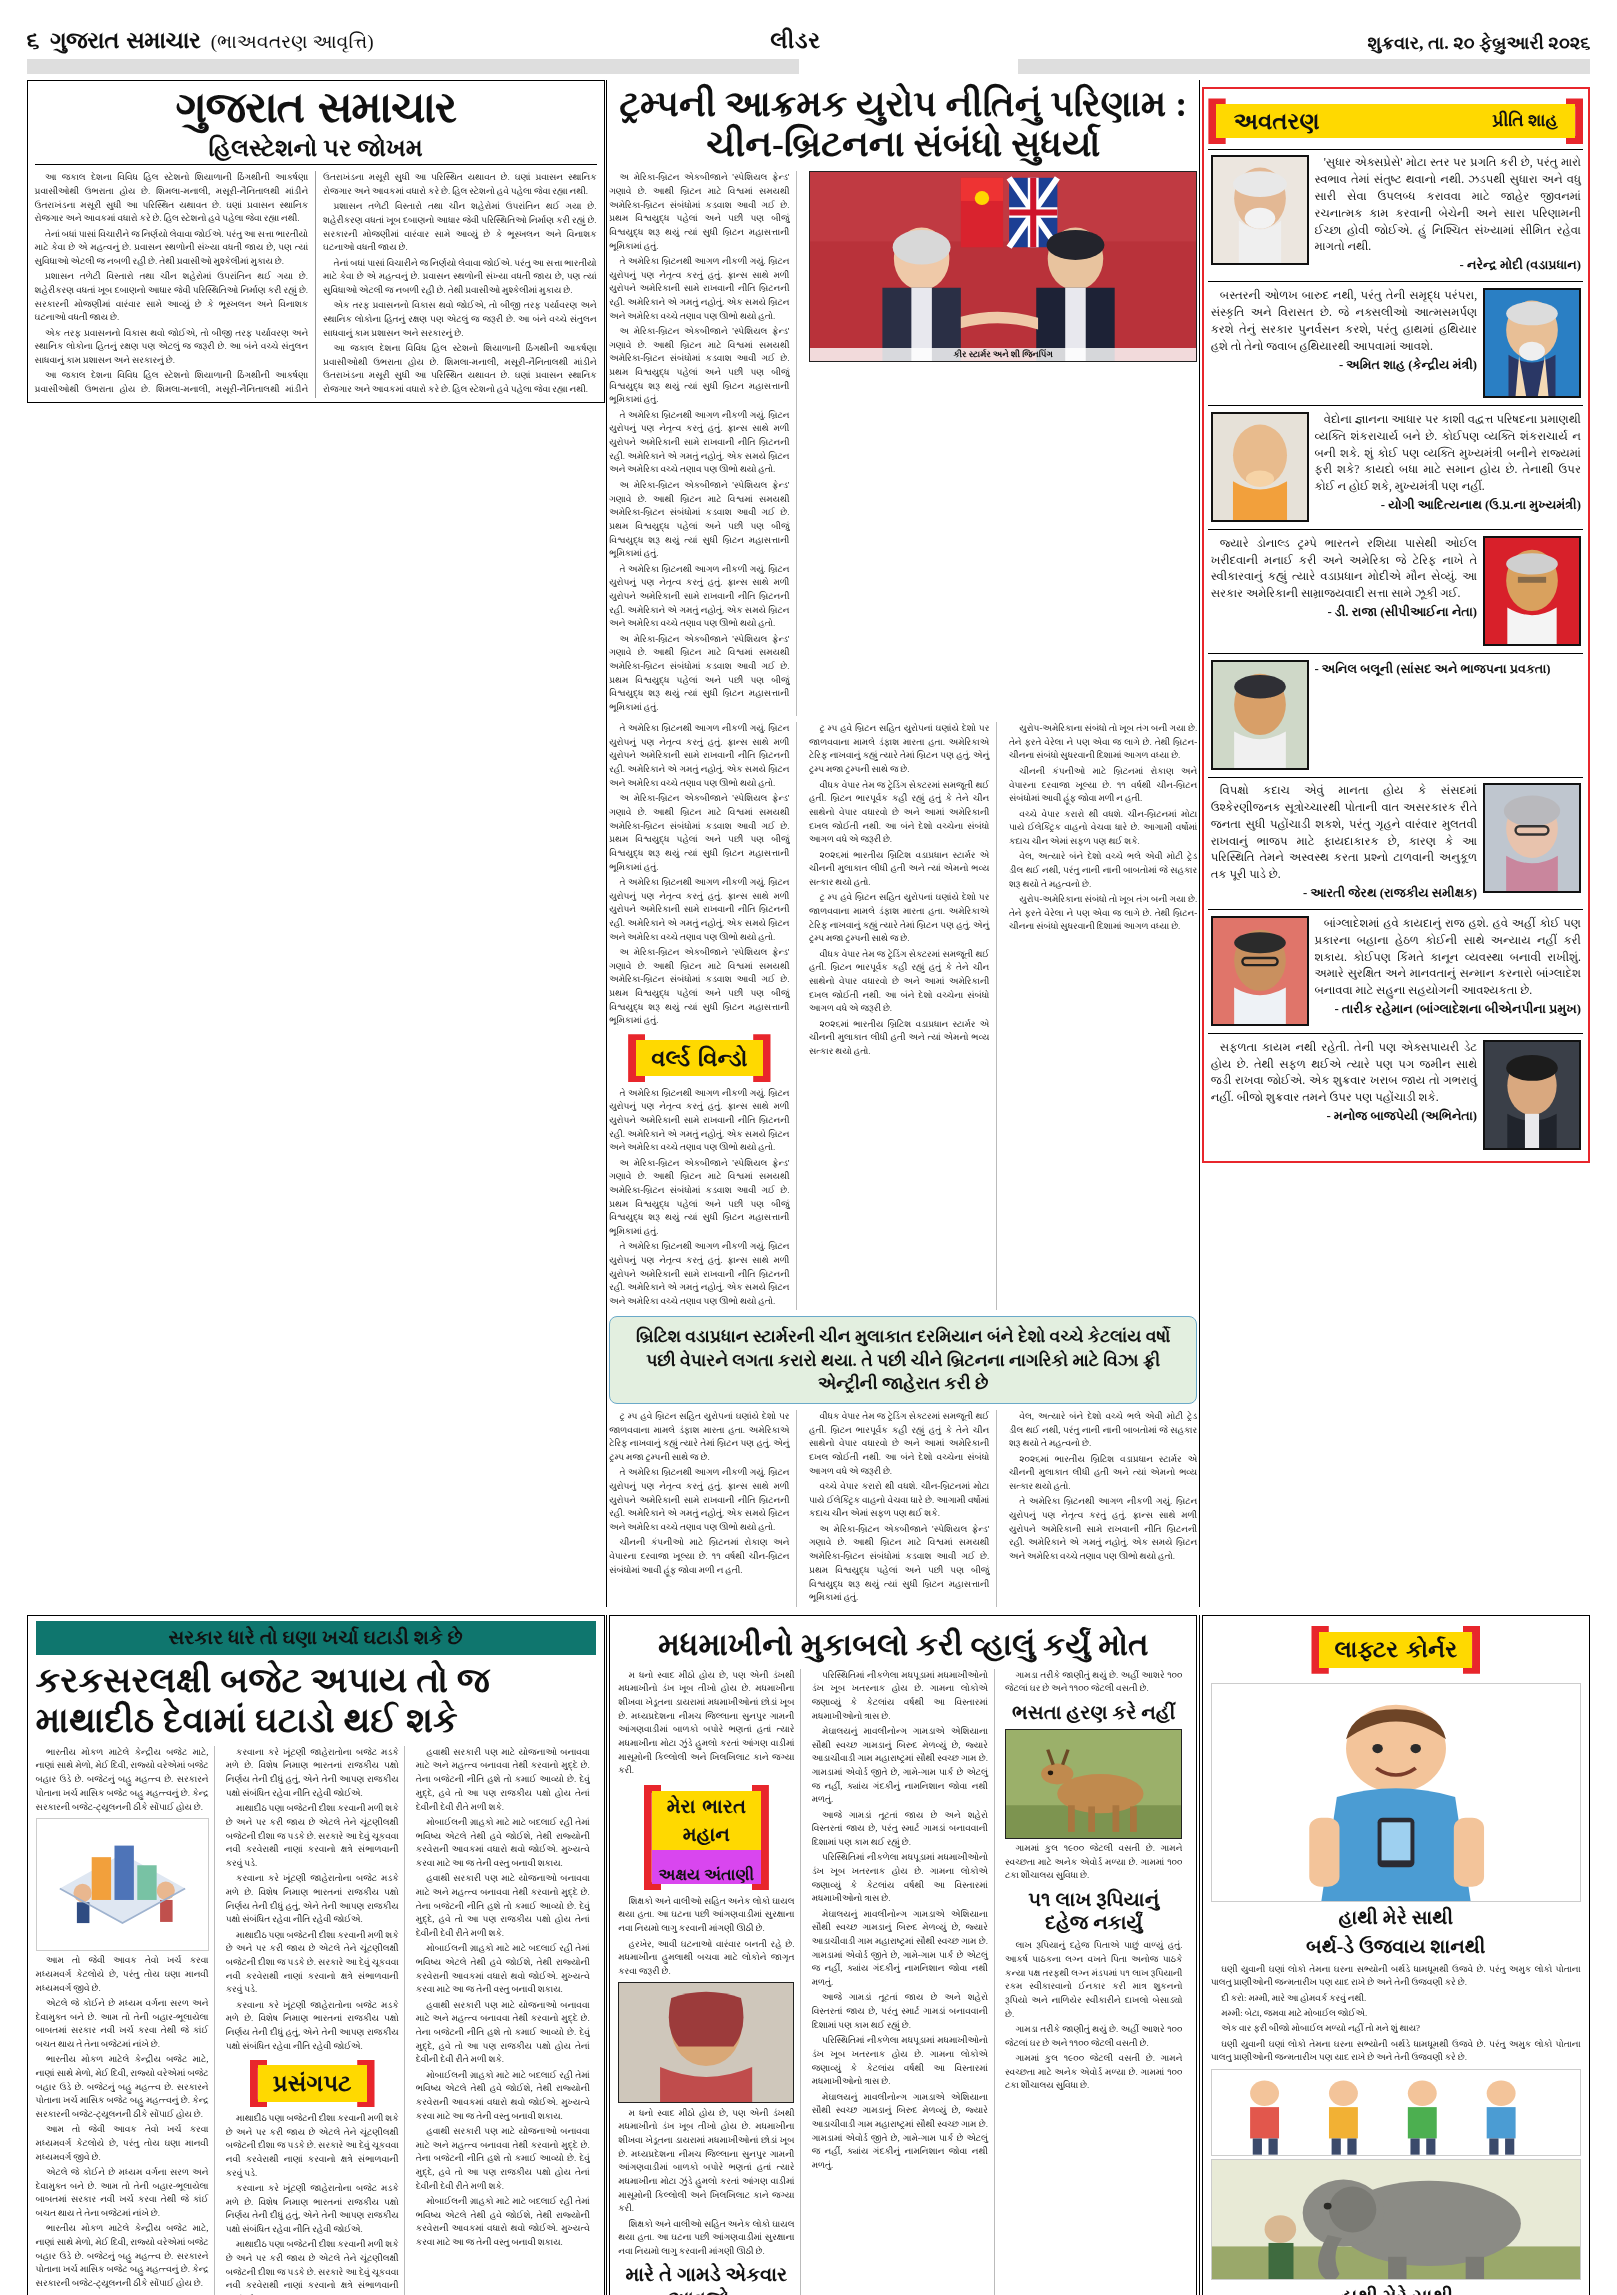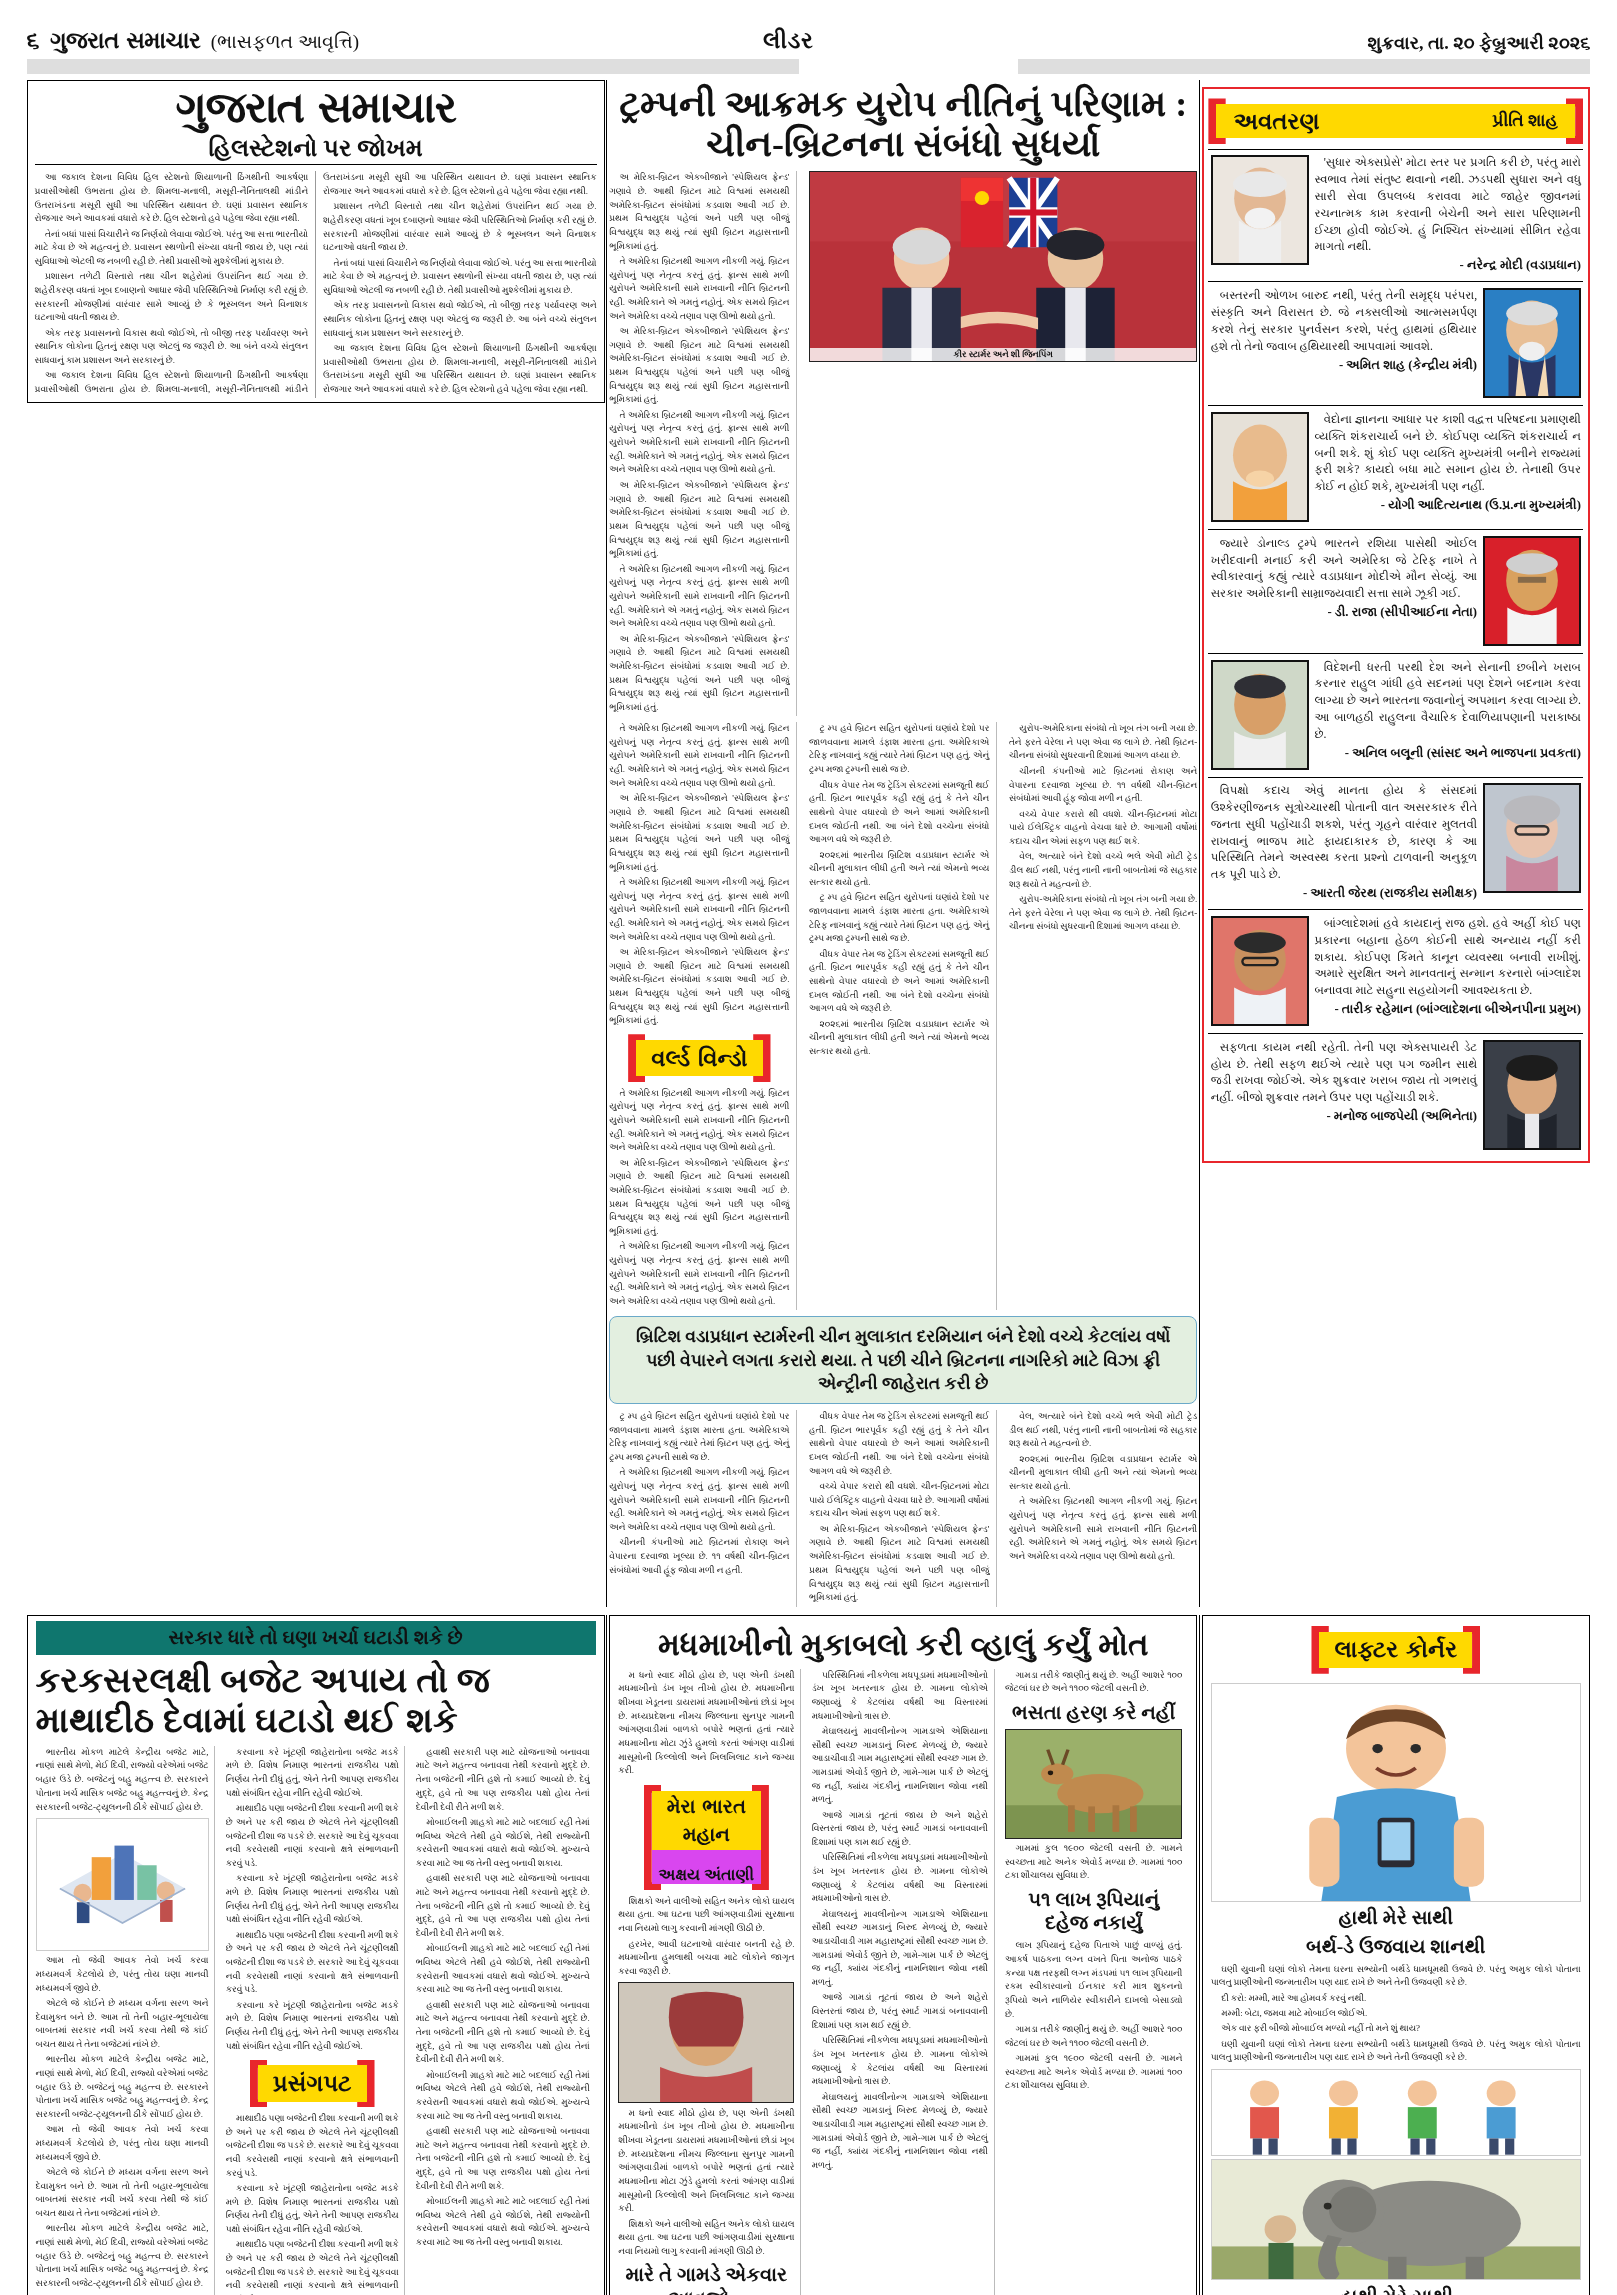--- a/index.html
+++ b/index.html
@@ -114,21 +114,21 @@
 </style>
 </head>
 <body>
 
 <div class="page">
 
   <div class="masthead-bar">
     <div class="mh-left">
       <span class="folio">૬</span>
       <span class="mh-title">ગુજરાત સમાચાર</span>
-      <span class="mh-edition">(ભાસફળત આવૃત્તિ)</span>
+      <span class="mh-edition">(ભાઅવતરણ આવૃત્તિ)</span>
     </div>
     <div class="mh-center">લીડર</div>
     <div class="mh-date">શુક્રવાર, તા. ૨૦ ફેબ્રુઆરી ૨૦૨૬</div>
   </div>
   <div class="grey-rule split">
     <div style="flex:1.35;"></div>
       <div class="gap"></div>
       <div style="flex:1;"></div>
   </div>
 
@@ -356,21 +356,20 @@
         <div class="quote-item">
           <div class="qthumb">
             <svg viewBox="0 0 160 180" width="100%" height="100%" preserveAspectRatio="none">
                 <rect width="160" height="180" fill="#cfd8c8"></rect>
                 <ellipse cx="80" cy="72" rx="44" ry="52" fill="#d89f68"></ellipse>
                 <ellipse cx="80" cy="42" rx="44" ry="20" fill="#2f2f35"></ellipse>
                 <path d="M36 118 q44 26 88 0 l0 62 l-88 0 z" fill="#f0f0f0"></path>
               </svg>
           </div>
           <div class="qtext">
-            <p>વિદેશની ધરતી પરથી દેશ અને સેનાની છબીને ખરાબ કરનાર રાહુલ ગાંધી હવે સદનમાં પણ દેશને બદનામ કરવા લાગ્યા છે અને ભારતના જવાનોનું અપમાન કરવા લાગ્યા છે. આ બાળહઠી રાહુલના વૈચારિક દેવાળિયાપણાની પરાકાષ્ઠા છે.</p>
             <div class="qattr">- અનિલ બલૂની (સાંસદ અને ભાજપના પ્રવકતા)</div>
           </div>
         </div>
 
         <div class="quote-item rev">
           <div class="qthumb">
             <svg viewBox="0 0 160 180" width="100%" height="100%" preserveAspectRatio="none">
                 <rect width="160" height="180" fill="#bfc6cf"></rect>
                 <ellipse cx="80" cy="74" rx="44" ry="50" fill="#e8c3ad"></ellipse>
                 <ellipse cx="80" cy="44" rx="48" ry="26" fill="#b9b9bd"></ellipse>

